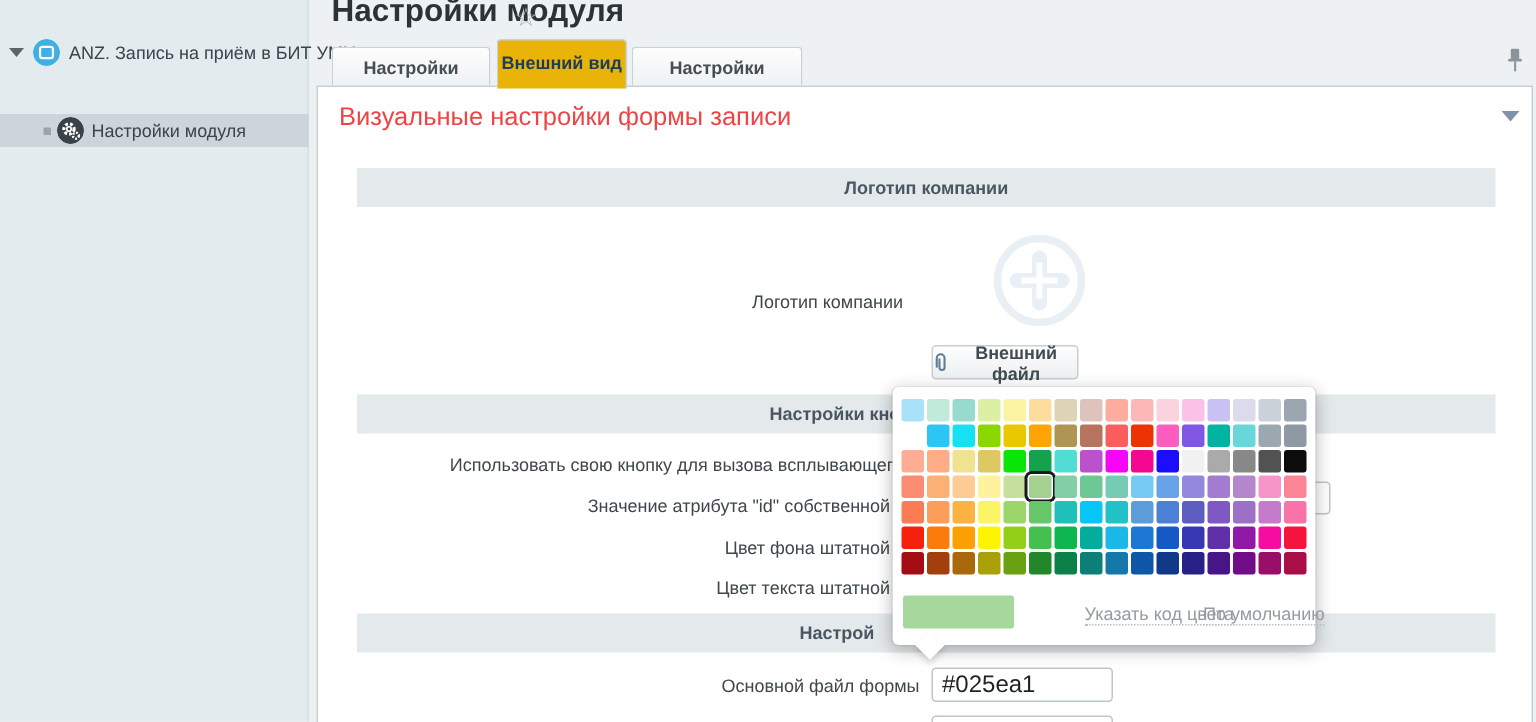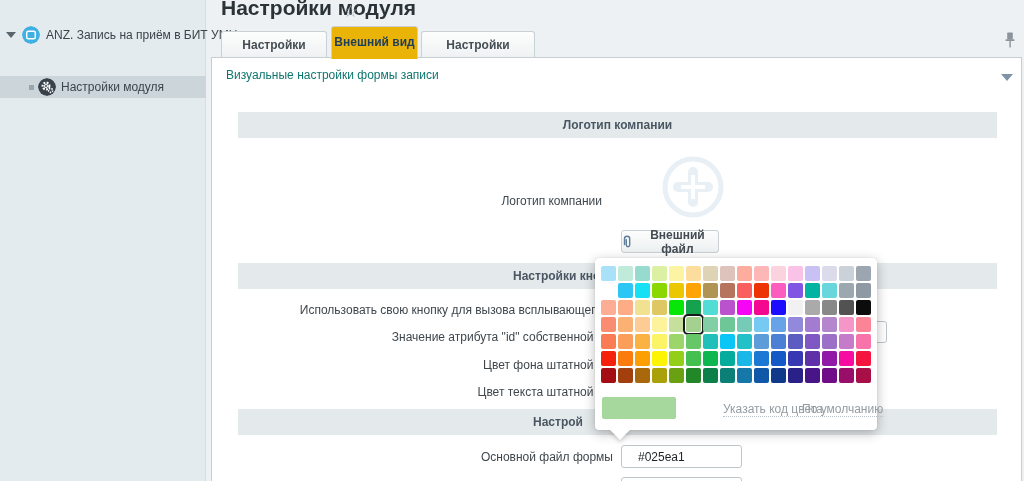--- a/index.html
+++ b/index.html
@@ -26,32 +26,32 @@
 
   .tab { position:absolute; top:31px; height:27px; border:1px solid #c9d1d5; border-bottom:none;
     border-radius:3px 3px 0 0; background:linear-gradient(#fdfdfd,#eef1f2);
     font-size:12px; font-weight:bold; color:#454e54; text-align:center; line-height:26px;
     cursor:pointer; z-index:2; }
   .tab.active { top:26px; height:33px; background:#eab308; color:#1c3d5c; line-height:30px; z-index:4; }
 
   
   #panel { position:absolute; left:211px; top:57px; width:811px; height:426px;
     background:#fff; border:1px solid #c6ced2; z-index:2; }
-  #section-title { position:absolute; left:14px; top:10px; font-size:12px; color:#0f766e; }
+  #section-title { position:absolute; left:14px; top:10px; font-size:17px; color:#ef4444; }
   #collapse-arrow { position:absolute; left:789px; top:16px; width:0; height:0;
     border-left:6px solid transparent; border-right:6px solid transparent;
     border-top:7px solid #7e93a8; cursor:pointer; }
   .gbar { position:absolute; left:26px; width:759px; height:26px; background:#e4e9eb; }
   .gbar span { position:absolute; font-size:12px; font-weight:bold; color:#4a5763;
     line-height:26px; white-space:nowrap; }
   .gbar .centered { left:0; width:100%; text-align:center; }
   .flabel { position:absolute; left:10px; width:380px; text-align:right; font-size:12px;
     color:#3f474d; white-space:nowrap; }
   .inp { position:absolute; background:#fff; border:1px solid #bfc6ca; border-radius:3px;
-    font-family:"Liberation Sans", sans-serif; font-size:12px; color:#1f2326; padding:0 16px; }
+    font-family:"Liberation Sans", sans-serif; font-size:16px; color:#1f2326; padding:0 6px; }
   #add-file-btn { position:absolute; left:409px; top:172px; width:98px; height:23px;
     border:1px solid #c9cfd3; border-radius:3px; background:linear-gradient(#fdfdfd,#ecf0f1);
     font-size:12px; font-weight:bold; color:#424b52; cursor:pointer;
     display:flex; align-items:center; justify-content:center; gap:5px;
     font-family:"Liberation Sans", sans-serif; }
   #logo-placeholder { position:absolute; left:449px; top:97px; }
 
   
   #picker { position:absolute; left:595px; top:258px; width:282px; height:172px;
     background:#fff; border-radius:4px; z-index:10;

